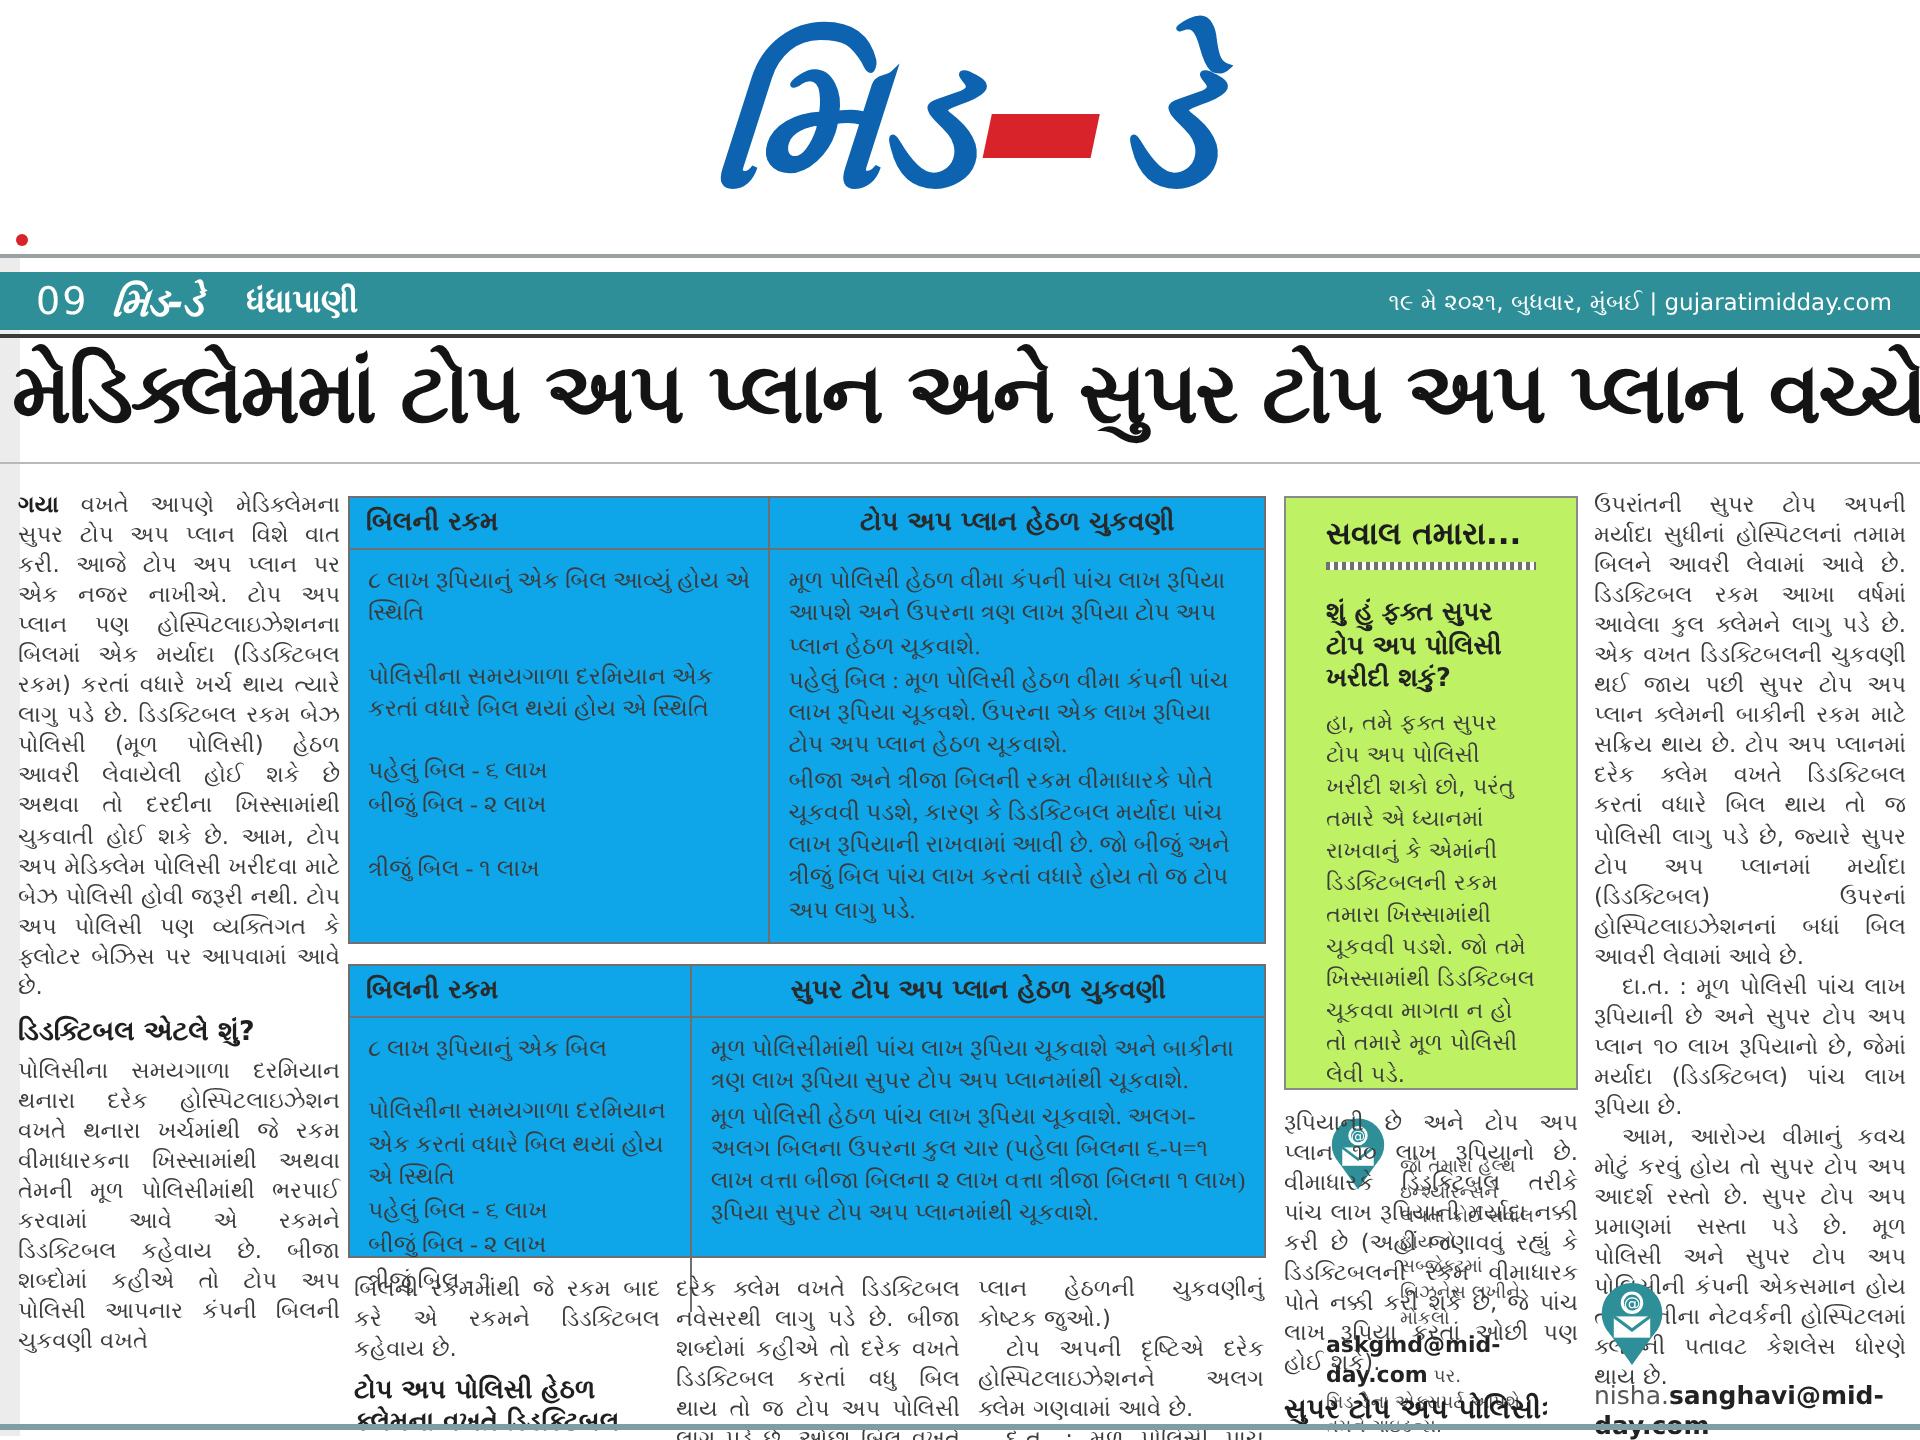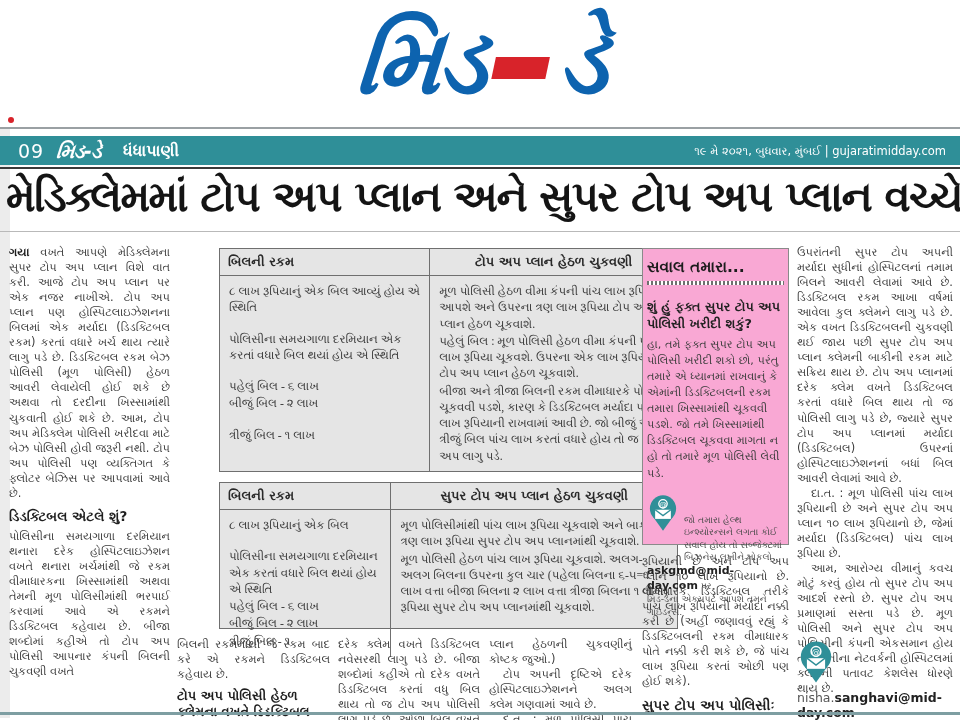--- a/index.html
+++ b/index.html
@@ -46,21 +46,21 @@
   .author-box { position:relative; height:99px; }
   .stripes { height:7px; width:100%;
     background:repeating-linear-gradient(90deg,#57888e 0 2px,#fff 2px 5px); }
   .author-title { font-size:17px; font-weight:800; color:#1b747e; margin-top:8px; }
   .author-name { font-size:13px; font-weight:700; color:#333; margin-top:3px; }
   .author-photo { position:absolute; right:0; top:7px; width:70px; height:80px;
     background:#d9d9d9; overflow:hidden; }
   .teal-bar { position:absolute; left:0; top:86px; width:86px; height:10px; background:#1f7e86; }
 
   
-  .ptable { position:absolute; border:1px solid #6f6f6f; background:#e5e5e5;margin-left:45px; }
+  .ptable { position:absolute; border:1px solid #6f6f6f; background:#0ea5e9; }
   .ptable .hdr { display:flex; border-bottom:1px solid #6f6f6f; }
   .ptable .hdr > div { padding:5px 8px; font-size:13px; font-weight:700; color:#2a2a2a; }
   .ptable .bodyrow { display:flex;font-family:Liberation Serif, serif; }
   .ptable .cell { padding:7px 9px; font-size:11.8px; line-height:1.38; color:#3b3b3b; }
   .cdiv { border-right:1px solid #6f6f6f; }
   .t1 { left:174px; top:16px; width:459px; height:224px; }
   .t1 .cL { width:46%; } .t1 .cR { width:54%; }
   .t2 { left:174px; top:250px; width:459px; height:147px; }
   .t2 .cL { width:37.5%; } .t2 .cR { width:62.5%; }
   .bill-gap { height:14px; }
@@ -69,21 +69,21 @@
 
   
   .colB { position:absolute; left:177px; top:405px; width:153px; }
   .colC { position:absolute; left:338px; top:405px; width:142px; }
   .colD { position:absolute; left:489px; top:405px; width:143px; }
   .colB .subhead { font-size:13px; line-height:1.25; margin-top:6px; }
   .indent { text-indent:14px; }
 
   
   .qa-box { position:absolute; left:642px; top:16px; width:147px; height:297px;
-    border:1px solid #8a8a8a; padding:9px 4px 6px; background:#f9a8d4; }
+    border:1px solid #8a8a8a; padding:9px 20px 6px; background:#bef264; }
   .qa-title { font-size:15.5px; font-weight:800; color:#1c1c1c; }
   .qa-dots { margin-top:5px; height:4px;
     background:repeating-linear-gradient(90deg,#6f6f6f 0 2px,#fff 2px 4px); }
   .qa-q { font-size:12.8px; font-weight:700; color:#222; line-height:1.3; margin-top:14px; }
   .qa-a { font-size:11.3px; line-height:1.42; color:#3d3d3d; margin-top:5px; }
   .qa-note { margin-top:12px; font-size:9.3px; line-height:1.35; color:#4a4a4a; }
   .qa-note-head { display:flex; gap:5px; align-items:flex-start; }
   .qa-note-head .txt { padding-top:2px;margin-top:18px; }
   .qa-email { font-weight:800; font-size:11px; color:#222; }
   .pin-ico { flex:0 0 auto; }

